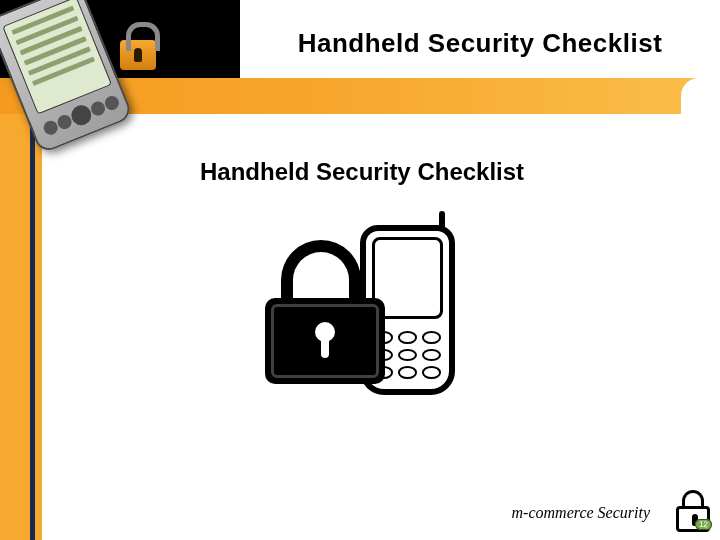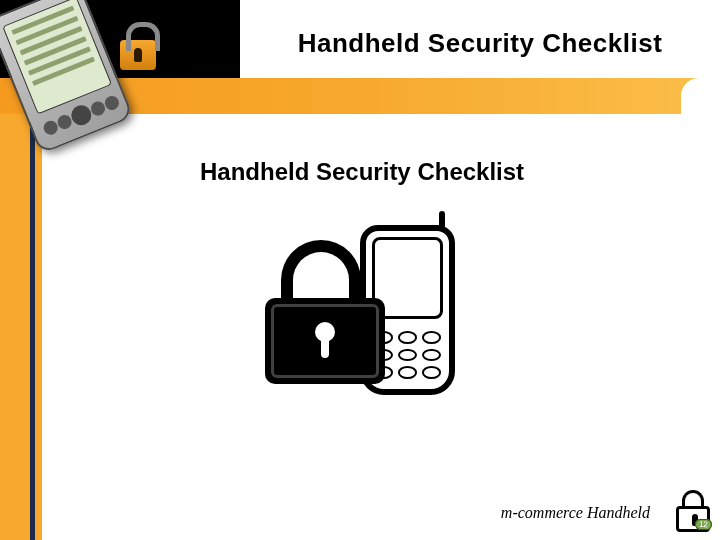--- a/index.html
+++ b/index.html
@@ -363,18 +363,18 @@
         <div></div>
     </div>
   </div>
   <div class="padlock-big">
     <div class="shackle"></div>
     <div class="body"></div>
     <div class="keyhole"></div>
   </div>
 </div>
 
-<div class="footer-text">m-commerce Handheld</div>
+<div class="footer-text">m-commerce Security</div>
 <div class="footer-lock">
   <div class="fl-shackle"></div>
   <div class="fl-body"></div>
   <div class="footer-badge">12</div>
 </div>
 
 </body></html>

